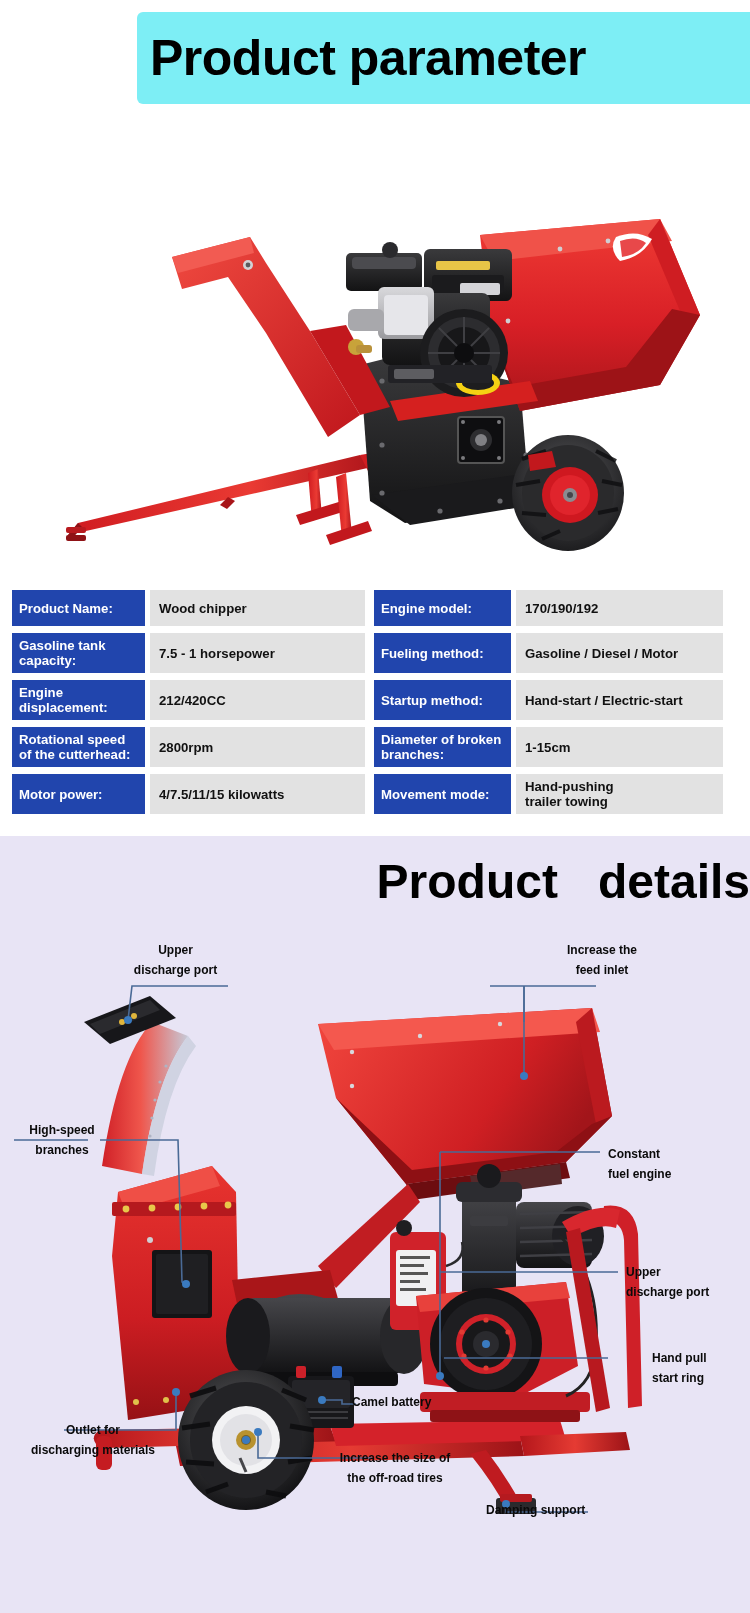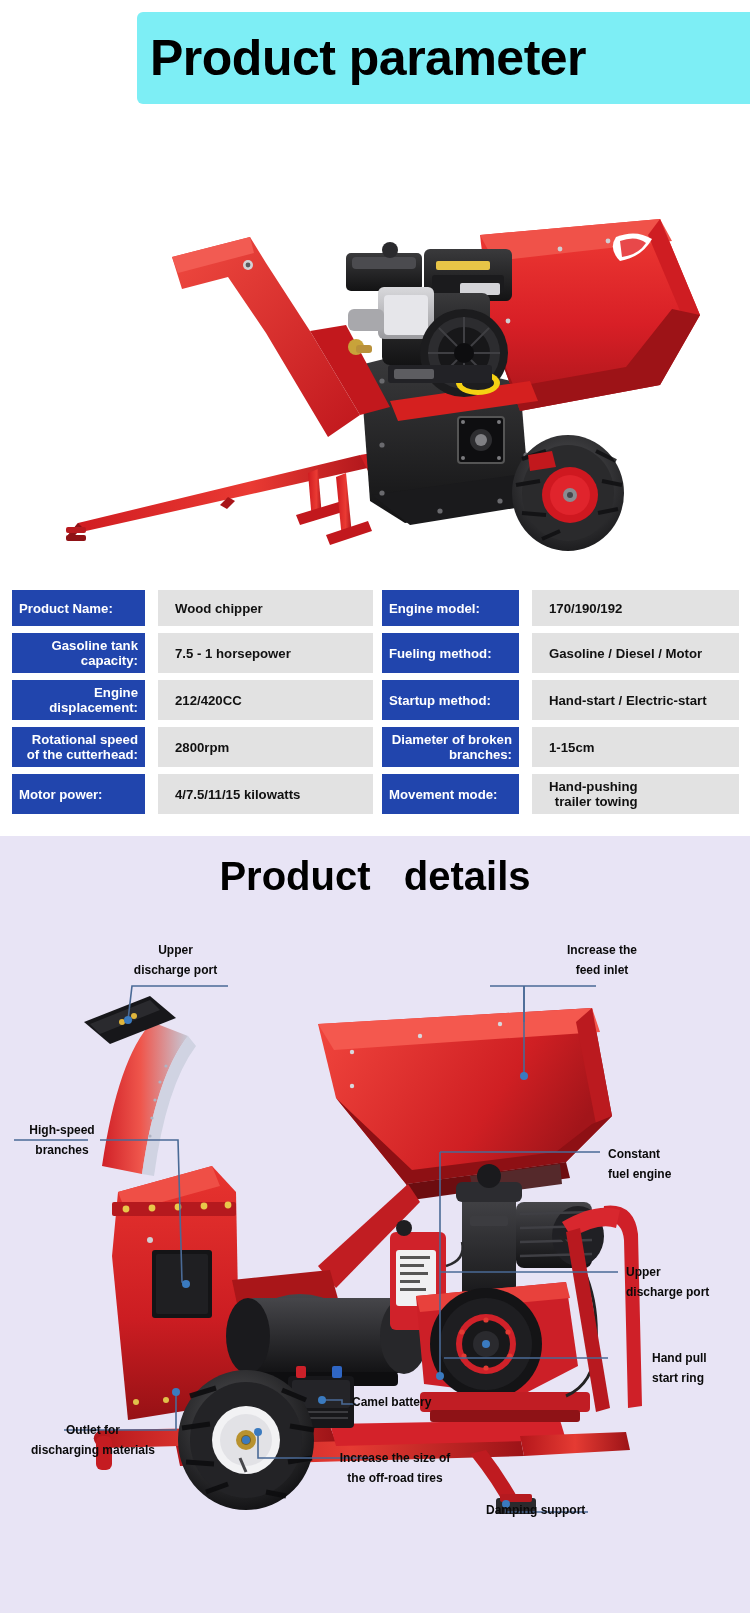--- a/index.html
+++ b/index.html
@@ -20,46 +20,46 @@
   #param-title-text{
     position:absolute; left:150px; top:18px; width:620px; height:80px;
     line-height:80px; color:#000; font-size:50px; font-weight:bold;
     letter-spacing:-0.5px; white-space:nowrap;
   }
 
   
   #hero-photo{ position:absolute; left:60px; top:205px; width:650px; height:370px; }
 
   
-  #spec-table{ position:absolute; left:12px; top:590px; width:726px;text-align:right; }
+  #spec-table{ position:absolute; left:12px; top:590px; width:726px; }
   .spec-row{ display:flex; width:726px; margin-bottom:7px; }
   .spec-col{ display:flex; }
   .spec-label{
     width:133px; min-height:36px; background:#2145AD; color:#fff;
     font-size:13.2px; font-weight:bold; line-height:15px;
     padding:5px 7px; display:flex; align-items:center;
   }
   .spec-value{
     width:215px; min-height:36px; background:#E2E2E2; color:#111;
     font-size:13.2px; font-weight:bold; line-height:15px;
-    padding:5px 17px; display:flex; align-items:center; margin-left:13px;
+    padding:5px 9px; display:flex; align-items:center; margin-left:5px;
   }
   .spec-col.right{ margin-left:9px; }
   .spec-col.right .spec-label{ width:137px; }
   .spec-col.right .spec-value{ width:207px; }
   .two-line{ white-space:pre-line; }
 
   
   #section-details{
     position:absolute; left:0; top:836px; width:750px; height:777px;
     background:#E8E4F5;
   }
   #details-title{
-    position:absolute; left:0; top:18px; width:750px; text-align:center;
-    font-size:40px; font-weight:bold; color:#000; letter-spacing:0px;
+    position:absolute; left:0; top:18px; width:750px; text-align:right;
+    font-size:48px; font-weight:bold; color:#000; letter-spacing:0px;
     white-space:pre;
   }
 
   #detail-stage{ position:absolute; left:0; top:0; width:750px; height:777px; }
 
   
   .callout{
     position:absolute; font-size:12px; font-weight:bold; color:#0a0a0a;
     line-height:20px; white-space:pre-line;
   }

